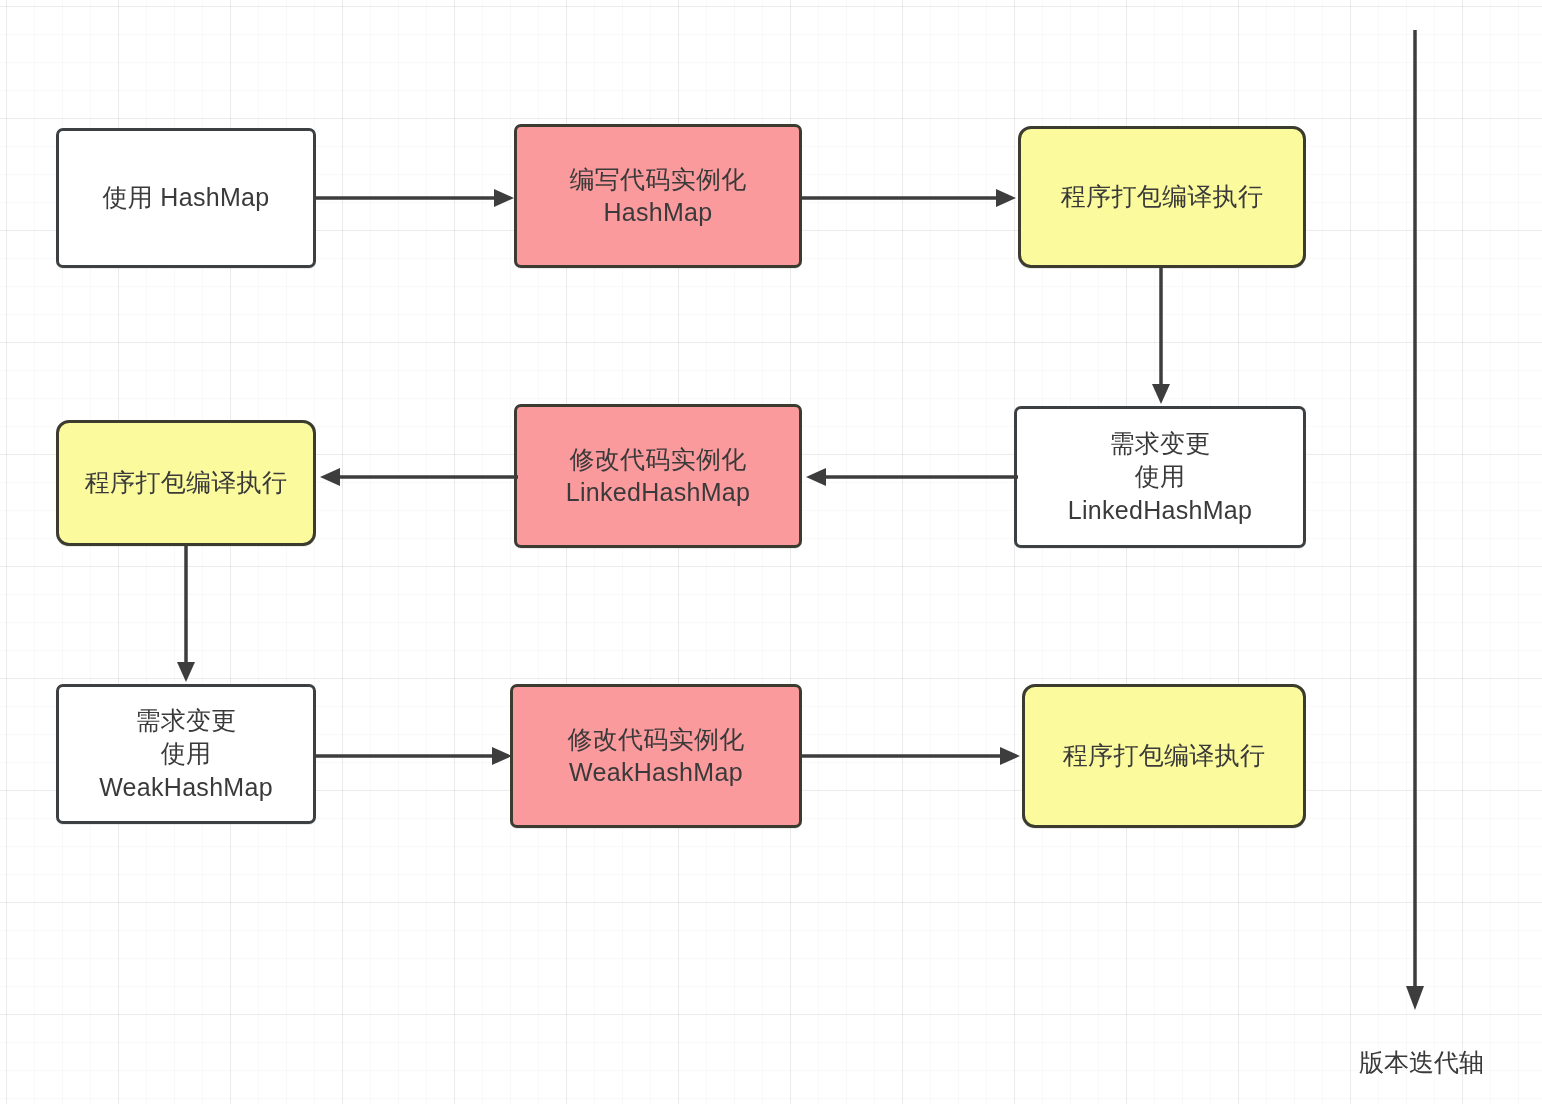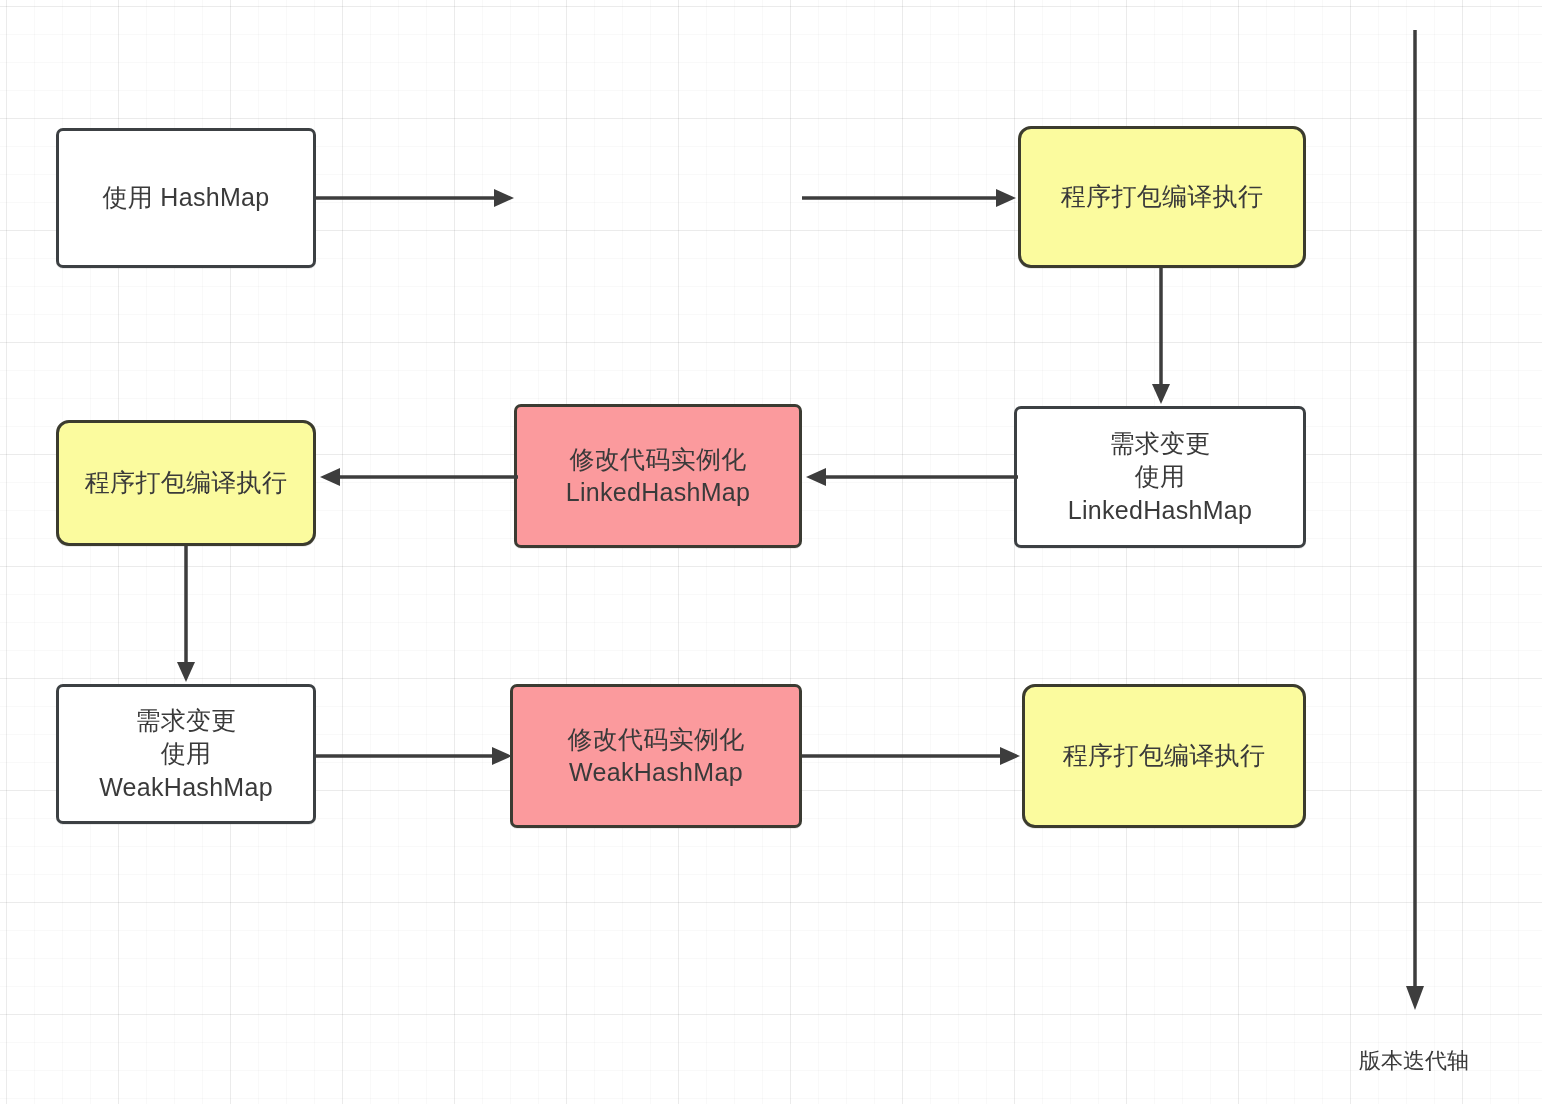--- a/index.html
+++ b/index.html
@@ -48,31 +48,33 @@
   .node.yellow{ background: #fbfb9e; border-color: #3b3b2e; border-radius: 13px; }
 
   .edge {
     position: absolute;
   }
   .edge svg { display: block; overflow: visible; }
 
   .axis-label {
     position: absolute;
     color: #3a3a3a;
-    font-size: 22px;
+    font-size: 25px;
     white-space: nowrap;
   }
 </style>
 </head>
 <body>
 
 <div id="canvas">
 
   <div class="node white" style="left:56px; top:128px; width:260px; height:140px;">使用 HashMap</div>
 
+  <div class="node red" style="left:514px; top:124px; width:288px; height:144px;">编写代码实例化
+HashMap</div>
 
   <div class="node yellow" style="left:1018px; top:126px; width:288px; height:142px;">程序打包编译执行</div>
 
   <div class="node white" style="left:1014px; top:406px; width:292px; height:142px;">需求变更
 使用
 LinkedHashMap</div>
 
   <div class="node red" style="left:514px; top:404px; width:288px; height:144px;">修改代码实例化
 LinkedHashMap</div>
 

